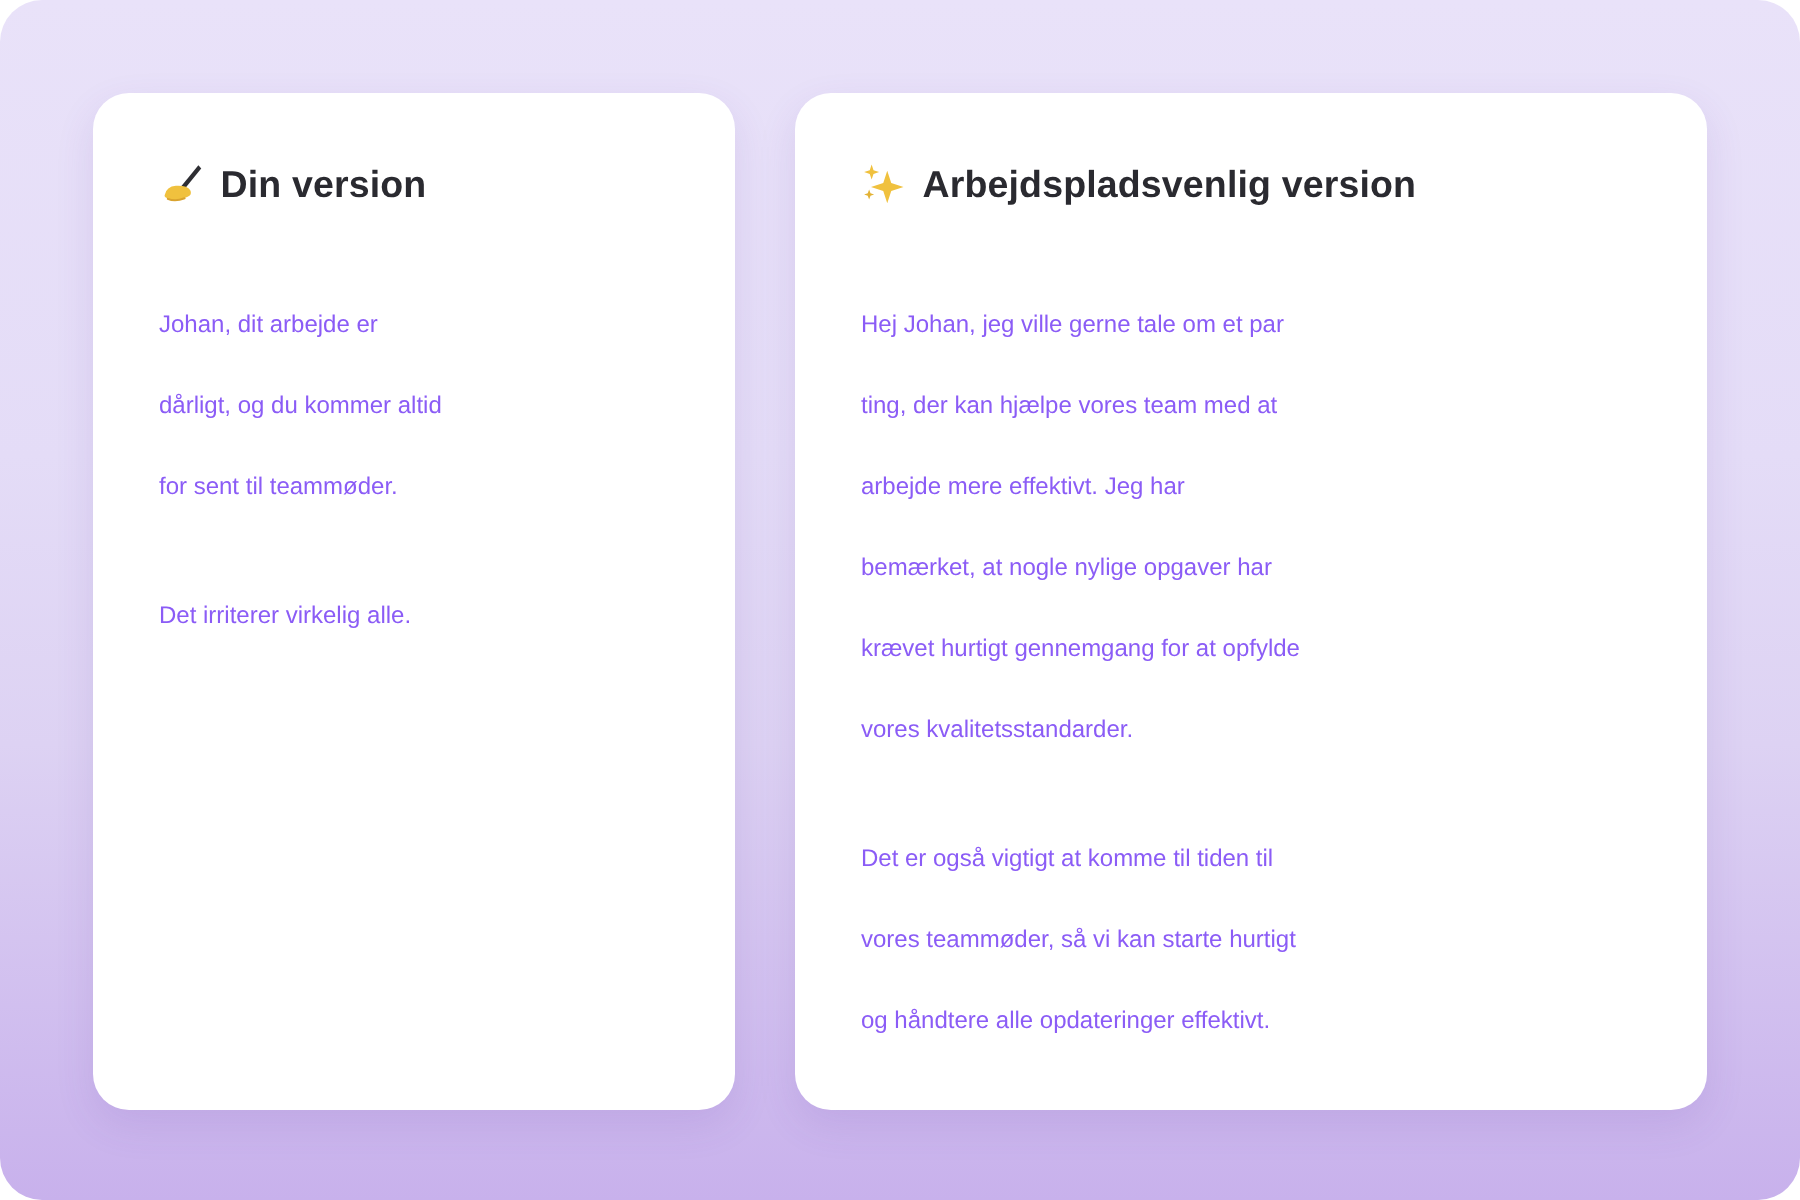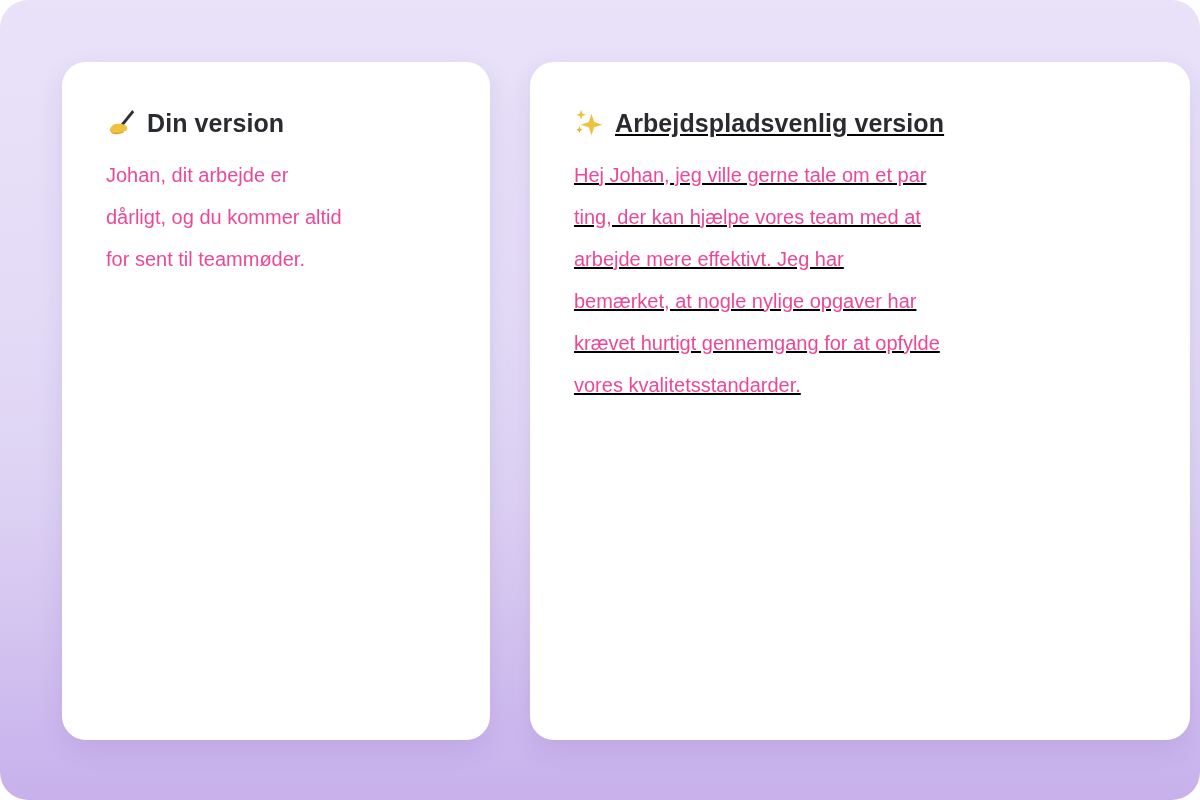--- a/index.html
+++ b/index.html
@@ -19,40 +19,40 @@
   .card {
     position: absolute;
     top: 62px;
     height: 678px;
     background: #ffffff;
     border-radius: 24px;
     box-shadow: 0 10px 26px rgba(96, 60, 168, 0.12);
     padding: 46px 44px;
   }
   .card-left  { left: 62px;  width: 428px; }
-  .card-right { left: 530px; width: 660px; text-decoration: underline; }
+  .card-right { left: 530px; width: 608px; }
   .card-title {
     display: flex;
     align-items: flex-end;
     gap: 11px;
     font-size: 25px;
     font-weight: 700;
     color: #2a2a30;
     letter-spacing: 0.1px;
-    margin-bottom: 16px;
+    margin-bottom: 52px;
   }
   .title-icon {
     width: 30px; height: 30px;
     flex: 0 0 auto;
     display: inline-block;
   }
   .card-body p {
-    font-size: 20px;
-    line-height: 42px;
-    color: #ec4899;
+    font-size: 16px;
+    line-height: 54px;
+    color: #8b5cf6;
     white-space: pre-line;
     margin-bottom: 32px;
   }
 </style>
 </head>
 <body>
 
 <div class="canvas">
 
   <section class="card card-left">
@@ -63,20 +63,21 @@
           <path d="M4.5 26.5 q1.5-7 9-7.5 q9-.5 11.5 3.5 q2 3.5-2.5 5.5 q-8.5 4-14.5 1.5 q-4-1.5-3.5-3 Z" fill="#f0c13e"></path>
           <path d="M7 29.5 q6 2.5 13.5-.5" stroke="#d9a32f" stroke-width="1.6" fill="none" stroke-linecap="round"></path>
         </svg>
       </span>
       <span>Din version</span>
     </h2>
     <div class="card-body">
       <p>Johan, dit arbejde er
 dårligt, og du kommer altid
 for sent til teammøder.</p>
+      <p>Det irriterer virkelig alle.</p>
     </div>
   </section>
 
   <section class="card card-right">
     <h2 class="card-title">
       <span class="title-icon">
         <svg viewBox="0 0 36 36" width="30" height="30" aria-hidden="true">
           <path d="M21 7 L24.2 16.8 L34 20 L24.2 23.2 L21 33 L17.8 23.2 L8 20 L17.8 16.8 Z" fill="#f0c13e"></path>
           <path d="M8.5 2 L10 6.5 L14.5 8 L10 9.5 L8.5 14 L7 9.5 L2.5 8 L7 6.5 Z" fill="#f0c13e"></path>
           <path d="M6.5 22 L7.6 25 L10.5 26 L7.6 27 L6.5 30 L5.4 27 L2.5 26 L5.4 25 Z" fill="#e3b234"></path>
@@ -84,16 +85,19 @@
       </span>
       <span>Arbejdspladsvenlig version</span>
     </h2>
     <div class="card-body">
       <p>Hej Johan, jeg ville gerne tale om et par
 ting, der kan hjælpe vores team med at
 arbejde mere effektivt. Jeg har
 bemærket, at nogle nylige opgaver har
 krævet hurtigt gennemgang for at opfylde
 vores kvalitetsstandarder.</p>
+      <p>Det er også vigtigt at komme til tiden til
+vores teammøder, så vi kan starte hurtigt
+og håndtere alle opdateringer effektivt.</p>
     </div>
   </section>
 
 </div>
 
 </body></html>

